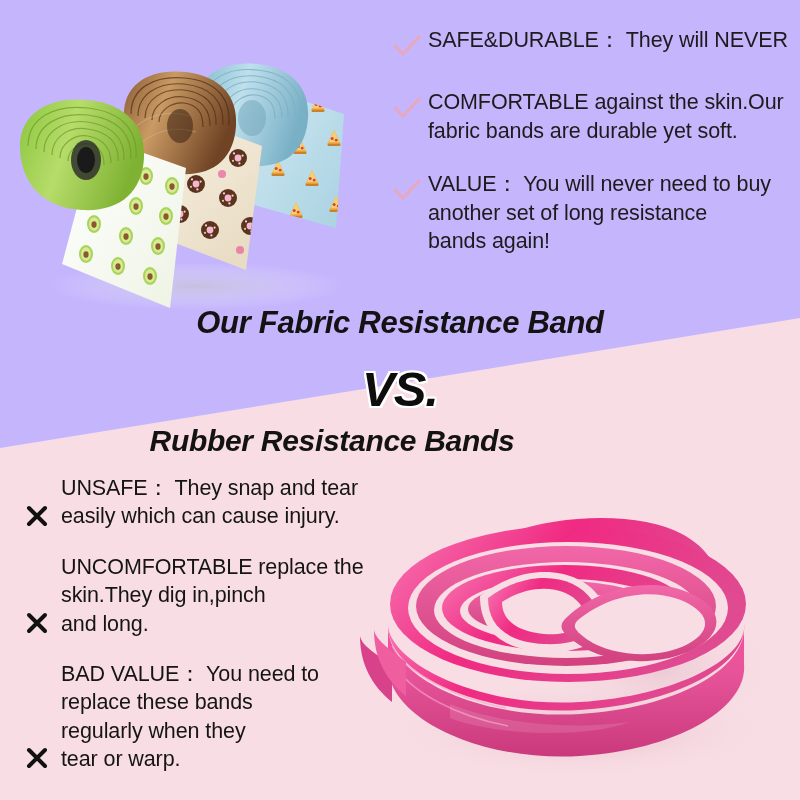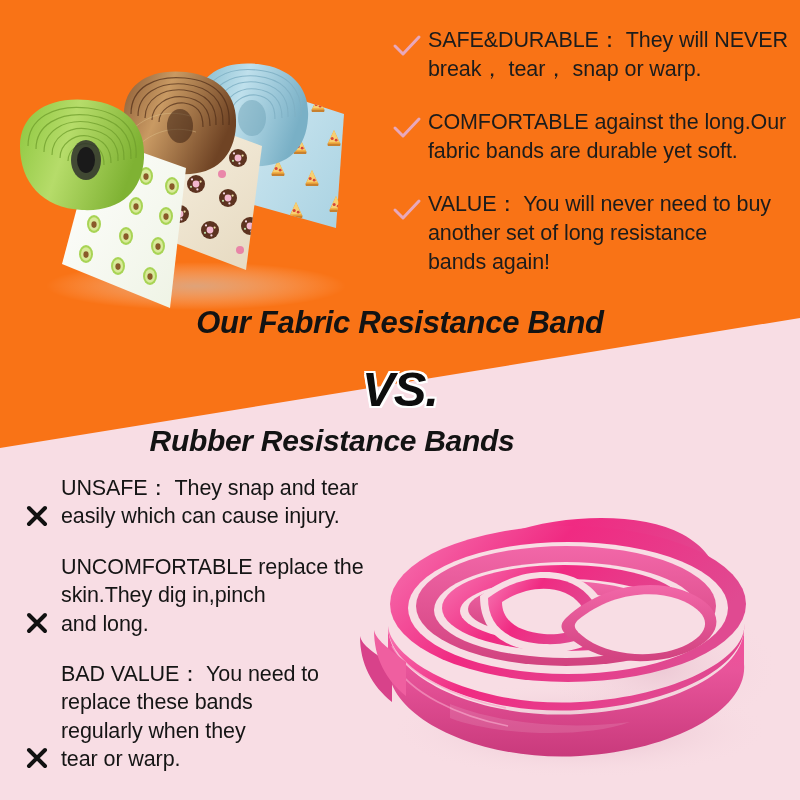--- a/index.html
+++ b/index.html
@@ -10,21 +10,21 @@
     width: 800px;
     height: 800px;
     font-family: "Liberation Sans", sans-serif;
     background: #ffffff;
     overflow: hidden;
   }
   #page {
     position: relative;
     width: 800px;
     height: 800px;
-    background: #f97316;
+    background: #c4b5fd;
     overflow: hidden;
   }
 
   
   .pink-wedge {
     position: absolute;
     left: 0;
     top: 0;
     width: 800px;
     height: 800px;
@@ -336,32 +336,31 @@
   <div class="benefits">
 
     <div class="benefit-row">
       <span class="check-icon">
         <svg viewBox="0 0 30 26" width="30" height="26">
           <path d="M3,13 L11,21 L27,4" fill="none" stroke="#e8a8bc" stroke-width="3" stroke-linecap="round" stroke-linejoin="round"></path>
         </svg>
       </span>
       <div class="benefit-text">
         <div>SAFE&amp;DURABLE：  They will NEVER</div>
-        <div>break， tear， snap or warp.</div>
       </div>
     </div>
 
     <div class="benefit-row">
       <span class="check-icon">
         <svg viewBox="0 0 30 26" width="30" height="26">
           <path d="M3,13 L11,21 L27,4" fill="none" stroke="#e8a8bc" stroke-width="3" stroke-linecap="round" stroke-linejoin="round"></path>
         </svg>
       </span>
       <div class="benefit-text">
-        <div>COMFORTABLE against the long.Our</div>
+        <div>COMFORTABLE against the skin.Our</div>
         <div>fabric bands are durable yet soft.</div>
       </div>
     </div>
 
     <div class="benefit-row">
       <span class="check-icon">
         <svg viewBox="0 0 30 26" width="30" height="26">
           <path d="M3,13 L11,21 L27,4" fill="none" stroke="#e8a8bc" stroke-width="3" stroke-linecap="round" stroke-linejoin="round"></path>
         </svg>
       </span>

